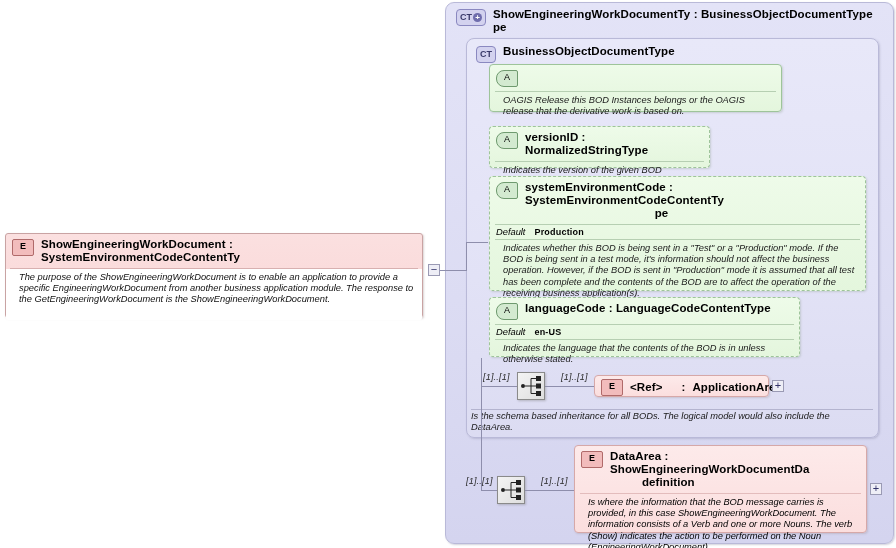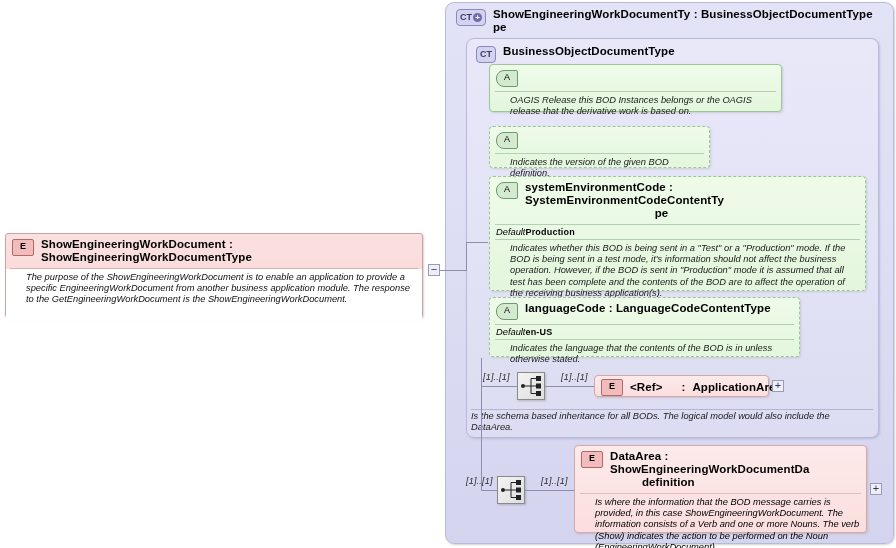--- a/index.html
+++ b/index.html
@@ -12,21 +12,21 @@
     position:relative;
     overflow:hidden;
   }
   .abs{position:absolute;box-sizing:border-box;}
 
   
   .hdr{display:flex;align-items:flex-start;gap:7px;padding:4px 7px 4px 6px;}
   .hdr .ttl{font-weight:bold;font-size:11.5px;line-height:13px;letter-spacing:.1px;}
   .desc{
     font-style:italic;font-size:9.3px;line-height:11.2px;
-    padding:3px 6px 4px 20px;
+    padding:3px 6px 4px 13px;
   }
   .rule{height:1px;}
 
   
   .ico{flex:0 0 auto;display:inline-block;}
   .ico-e{
     width:20px;height:15px;border:1px solid #b06a6a;background:#f2bcbc;
     border-radius:2px;text-align:center;line-height:13px;font-size:9px;
     font-weight:bold;color:#000;margin-top:1px;
   }
@@ -65,21 +65,21 @@
   .attr-box{
     background:linear-gradient(180deg,#eefbe9 0%,#e4f6dd 100%);
     border-radius:4px;
     box-shadow:1px 1px 2px rgba(130,150,130,.3);
   }
   .attr-box.solid{border:1px solid #9ec49a;}
   .attr-box.dashed{border:1px dashed #9ec49a;}
   .attr-box .rule{background:#b6cfb2;margin:0 5px;}
   .attr-box .desc{color:#1a1a1a;}
   .defrow{
-    display:flex;padding:2px 6px 2px 6px;font-size:9.3px;
+    display:flex;gap:9px;padding:2px 6px 2px 6px;font-size:9.3px;
     align-items:center;
   }
   .defrow .dk{font-style:italic;}
   .defrow .dv{font-weight:bold;font-size:9px;letter-spacing:.2px;}
 
   
   .el-box{
     background:linear-gradient(180deg,#fdeaea 0%,#fbdede 100%);
     border-radius:4px;
     box-shadow:1px 1px 2px rgba(150,130,130,.3);
@@ -149,20 +149,21 @@
   <div class="hdr">
     <span class="ico ico-a">A</span>
   </div>
   <div class="rule"></div>
   <div class="desc">OAGIS Release this BOD Instances belongs or the OAGIS release that the derivative work is based on.</div>
 </div>
 
 <div class="abs attr-box dashed" style="left:489px;top:126px;width:221px;height:42px;">
   <div class="hdr">
     <span class="ico ico-a">A</span>
+    <span class="ttl">versionID : NormalizedStringType</span>
   </div>
   <div class="rule"></div>
   <div class="desc">Indicates the version of the given BOD definition.</div>
 </div>
 
 <div class="abs attr-box dashed" style="left:489px;top:176px;width:377px;height:115px;">
   <div class="hdr">
     <span class="ico ico-a">A</span>
     <span class="ttl" style="width:338px;display:block;">
       <span>systemEnvironmentCode : SystemEnvironmentCodeContentTy</span>
@@ -260,21 +261,21 @@
 <div class="abs toggle" style="left:870px;top:483px;">
     <span>+</span>
   </div>
 
 <div class="abs" id="root-box">
   <div class="hdr">
     <span class="ico ico-e">E</span>
     <span class="ttl" style="width:378px;display:block;">
       <span>ShowEngineeringWorkDocument</span>
       <span>:</span>
-      <span>ShowEngineeringWorkDocumentType</span>
+      <span>SystemEnvironmentCodeContentTy</span>
     </span>
   </div>
   <div class="rule"></div>
   <div class="desc" style="height:44px;">The purpose of the ShowEngineeringWorkDocument is to enable an application to provide a specific EngineeringWorkDocument from another business application module.  The response to the GetEngineeringWorkDocument is the ShowEngineeringWorkDocument.</div>
 </div>
 
 <div class="abs toggle" style="left:428px;top:264px;">
     <span>−</span>
   </div>
 <div class="abs line hline" style="left:440px;top:270px;width:26px;"></div>

